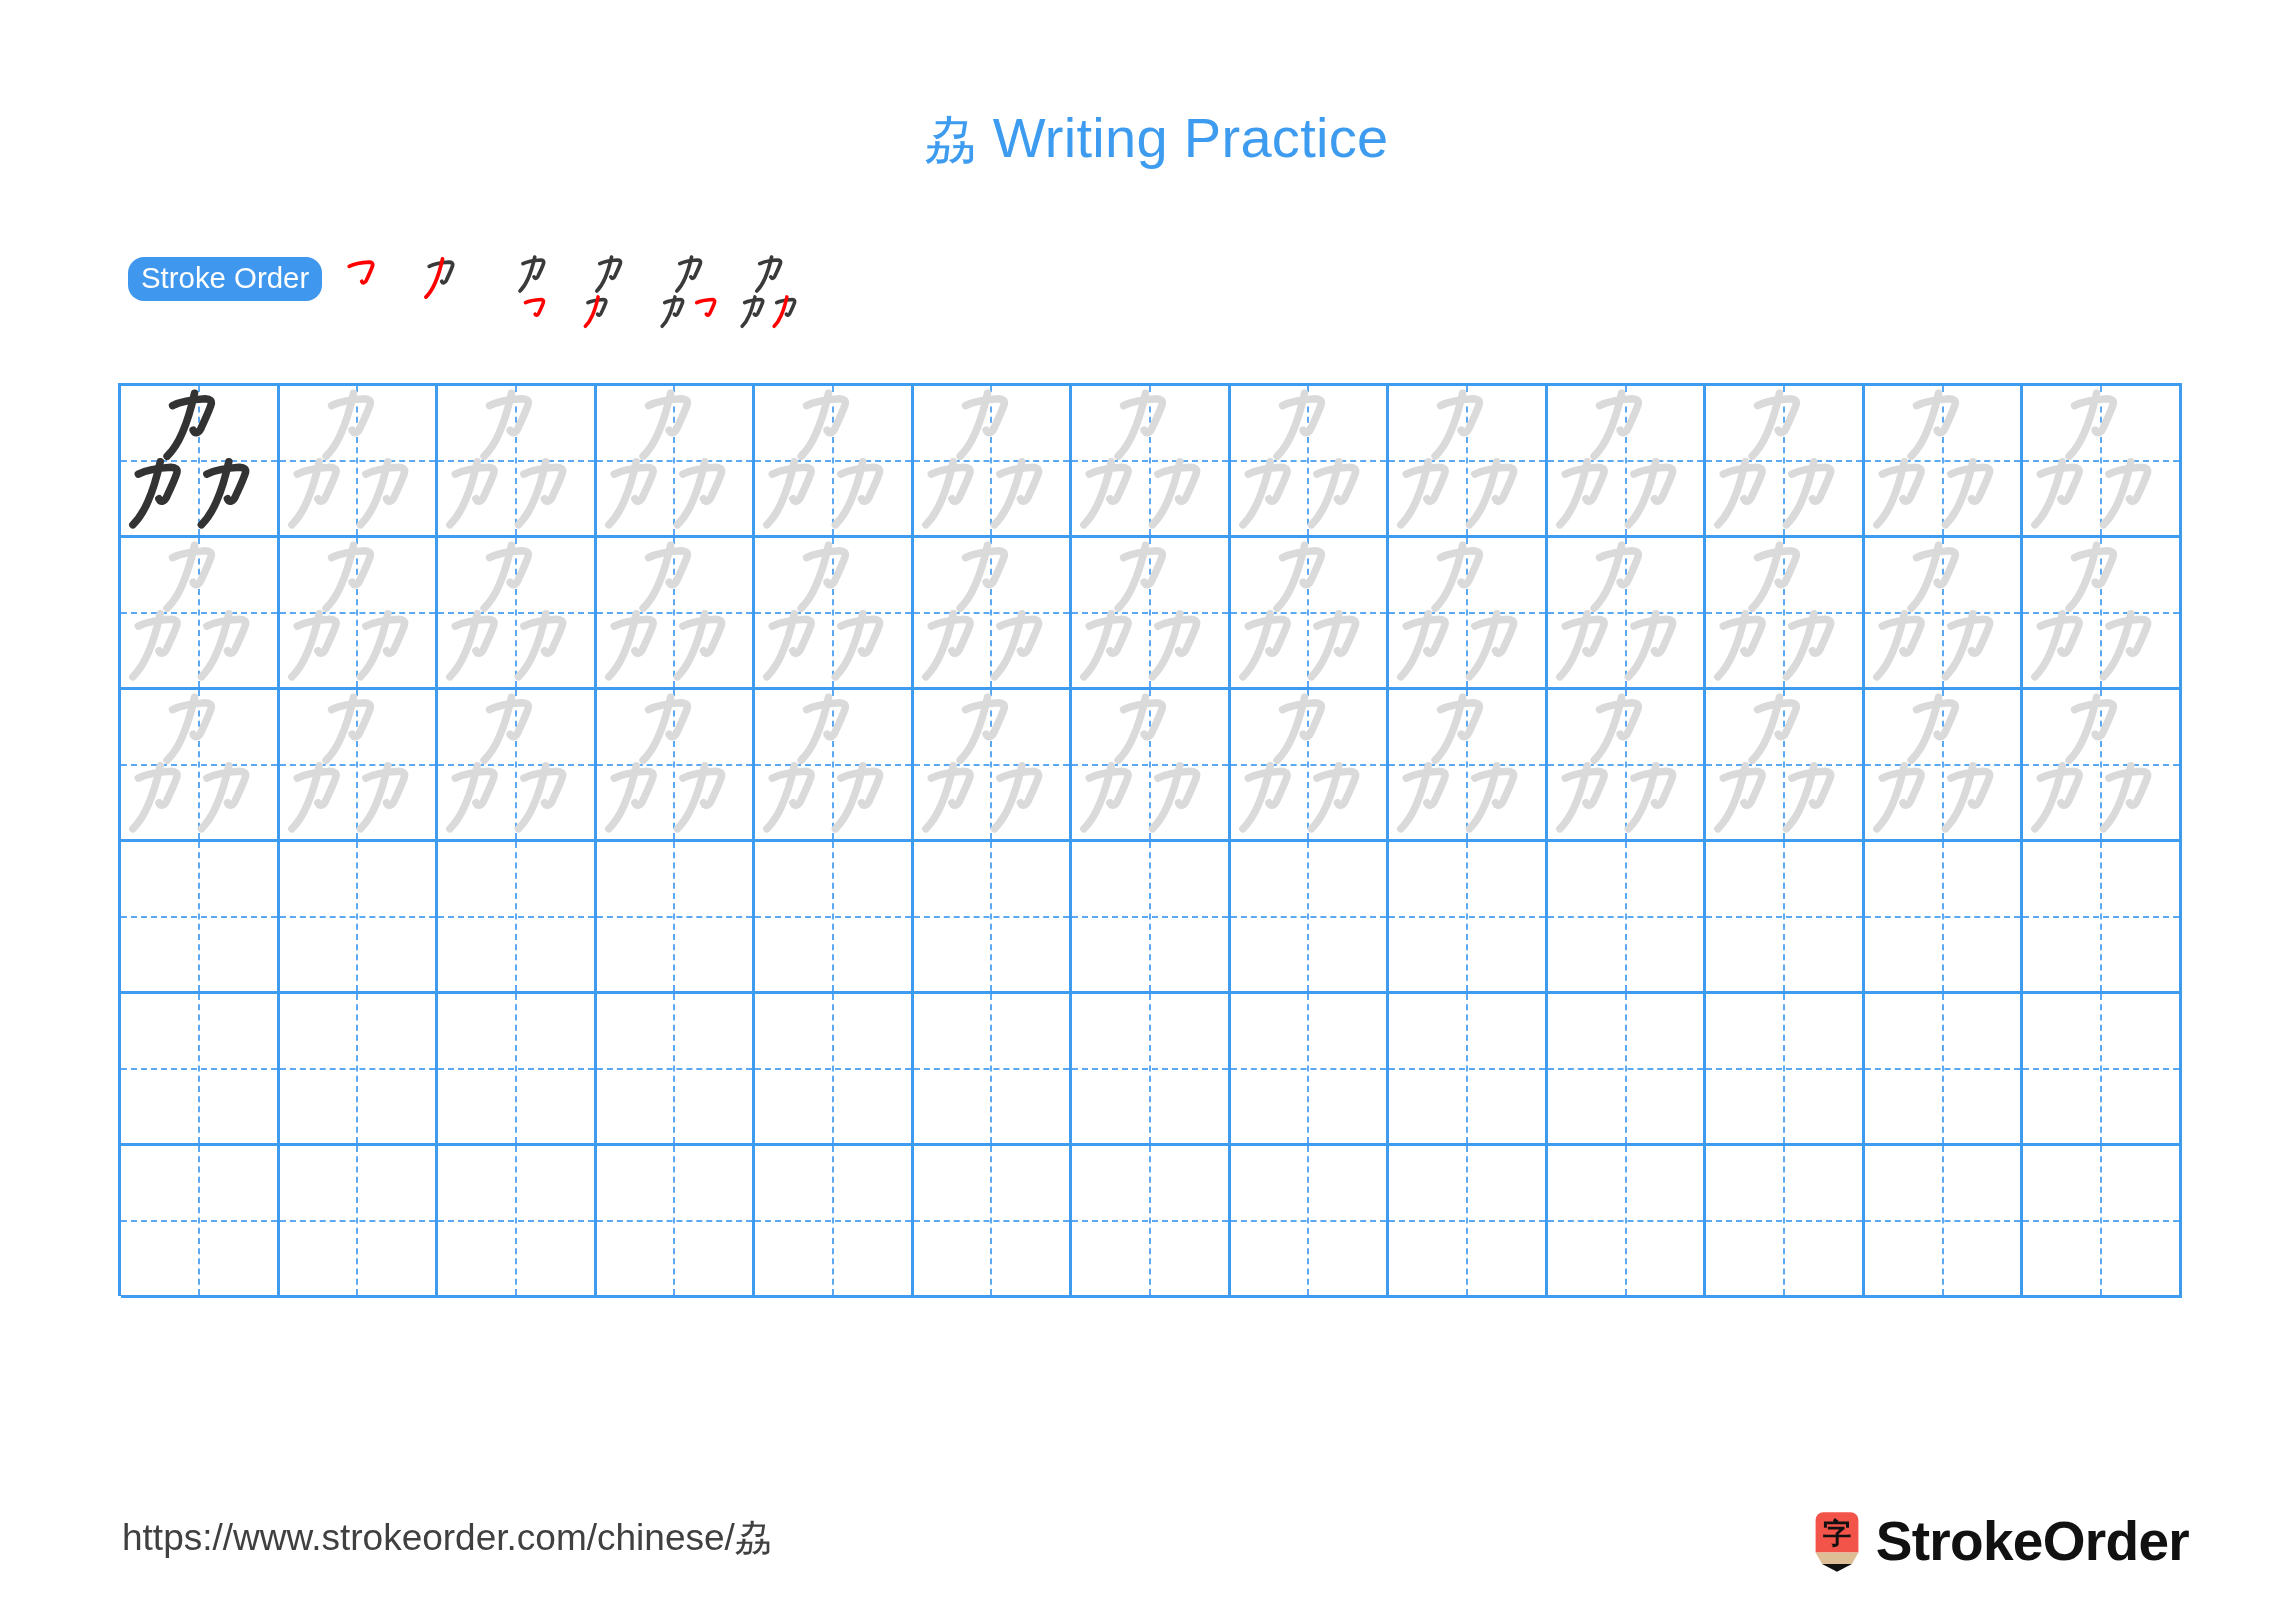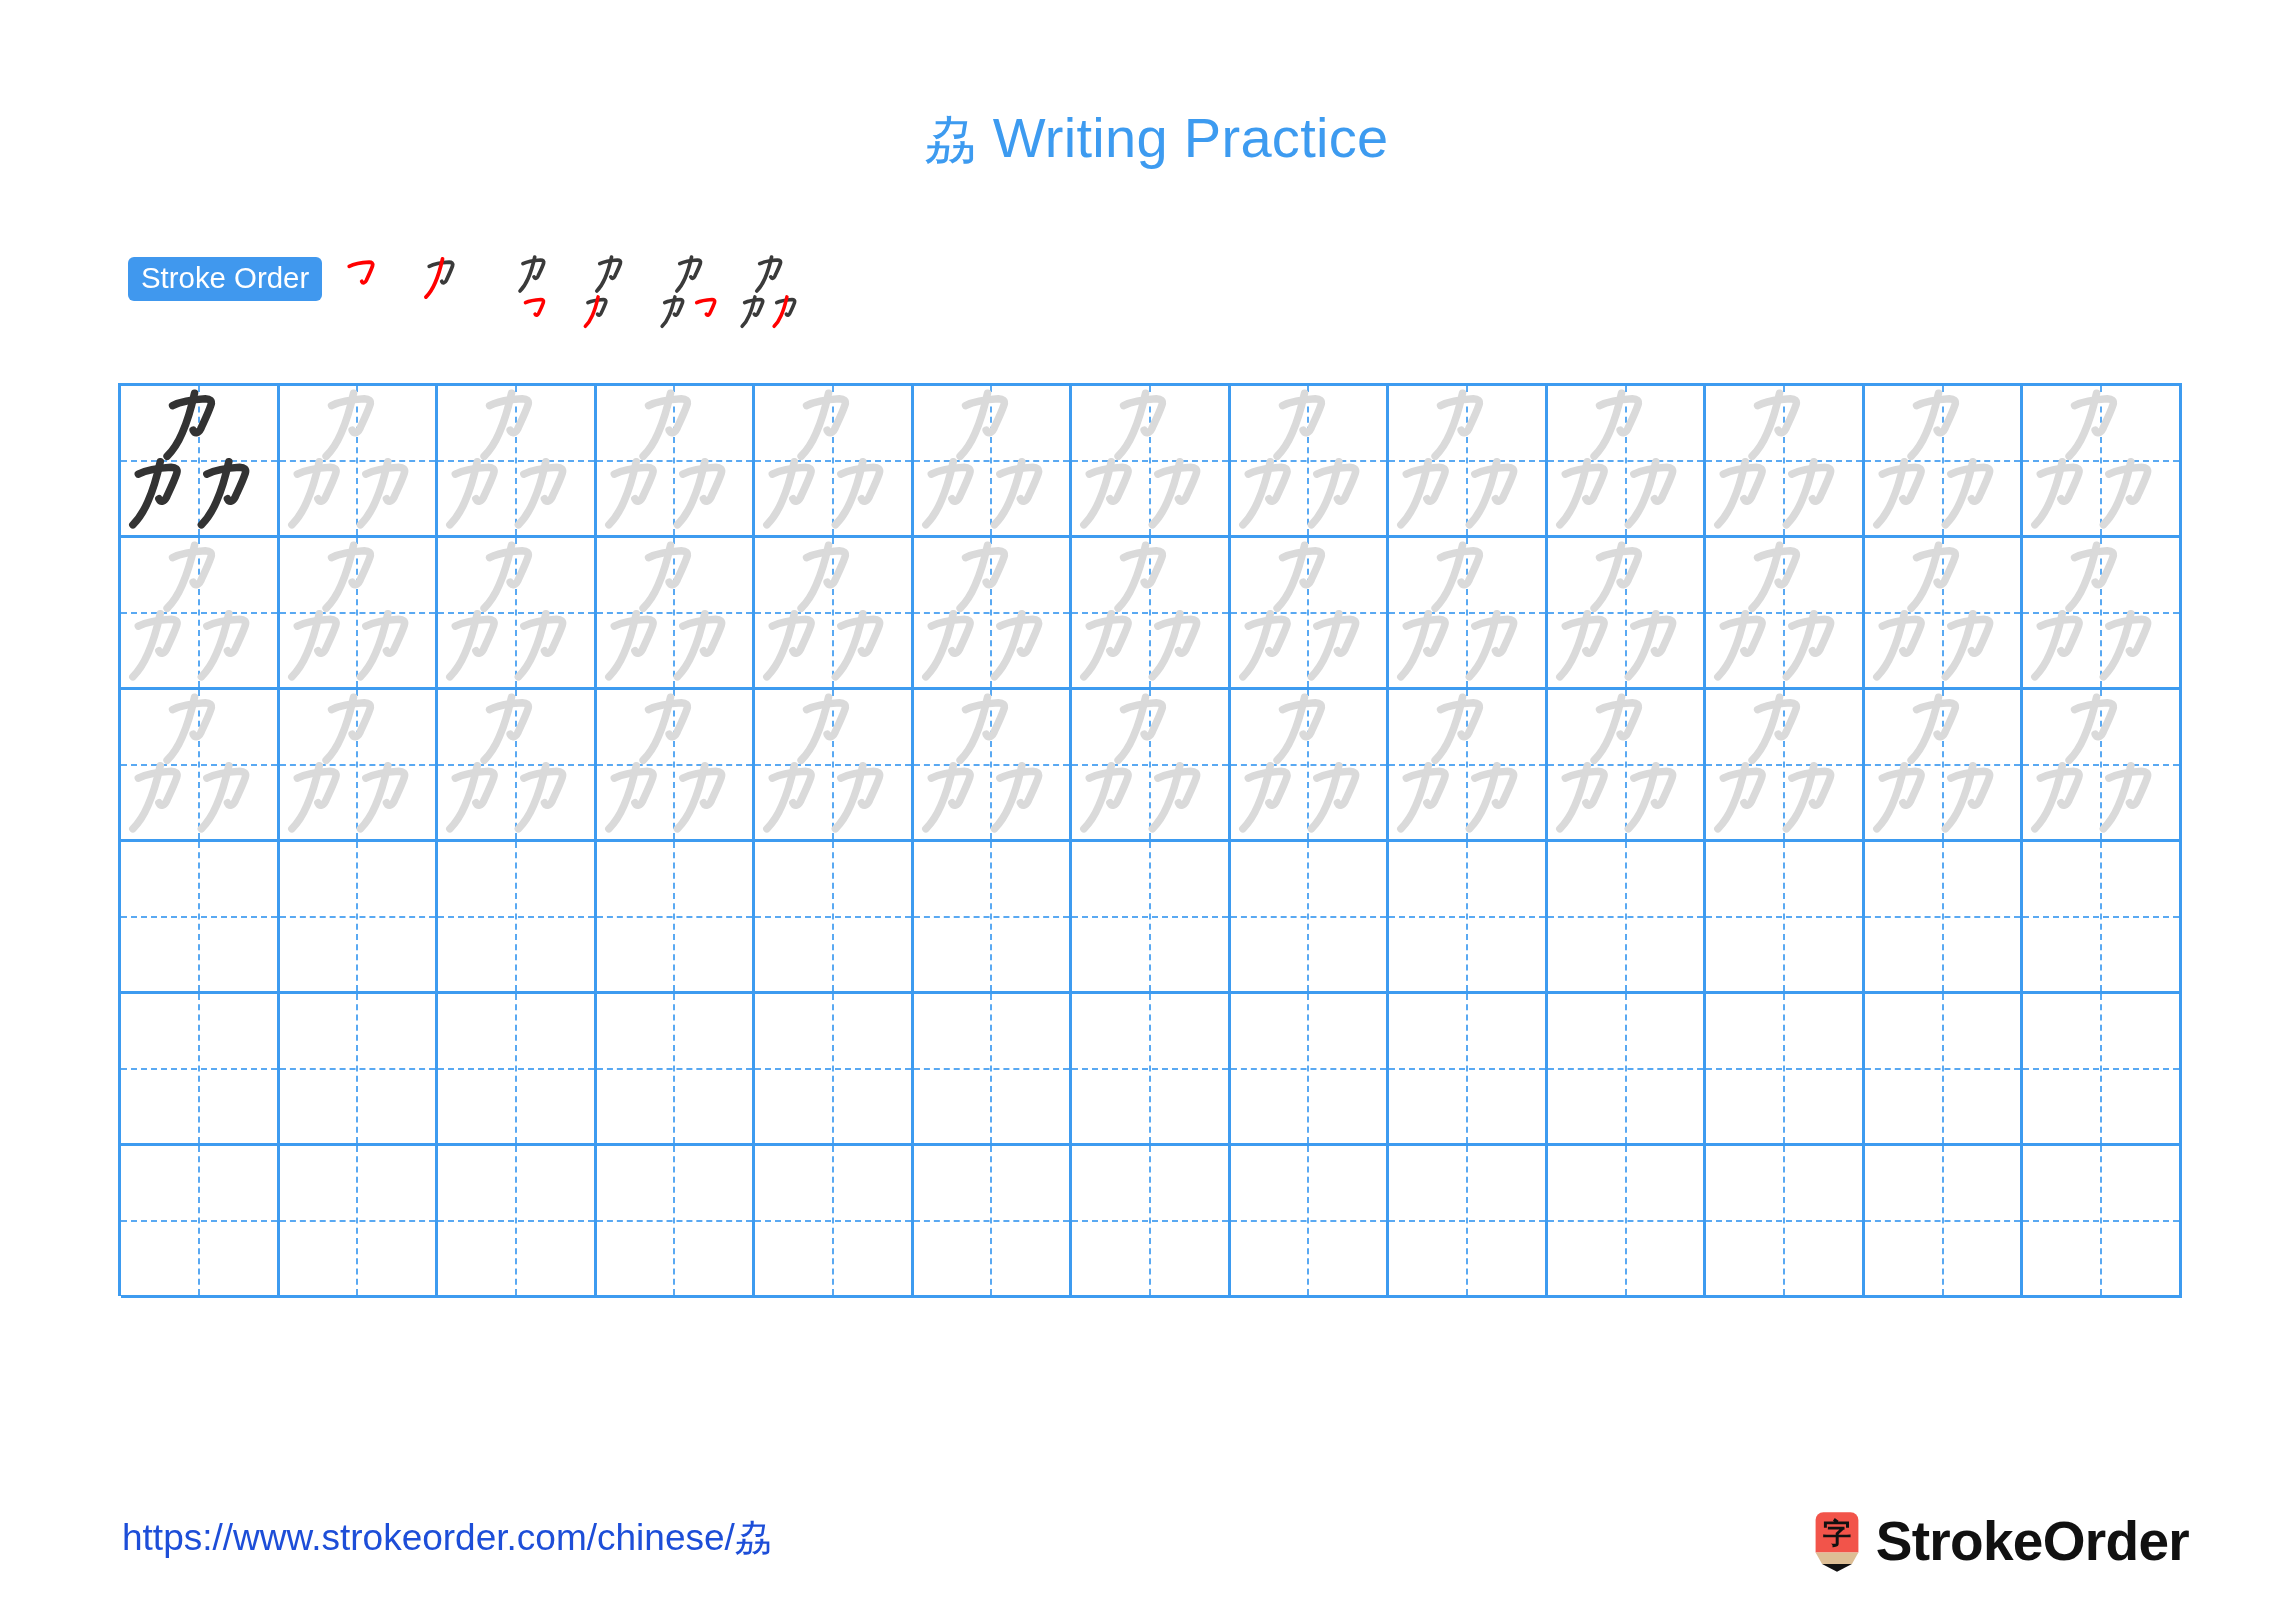--- a/index.html
+++ b/index.html
@@ -43,21 +43,21 @@
     height: 79px;
     display: flex;
     align-items: flex-start;
   }
   #stroke-order-badge {
     background: #4098ee;
     color: #ffffff;
     font-size: 29.4px;
     font-weight: 400;
     padding: 5.9px 13px 8.5px 13px;
-    border-radius: 6px;
+    border-radius: 16px;
     line-height: 1;
     white-space: nowrap;
     margin-top: 3.3px;
   }
   #stroke-order-steps {
     display: flex;
     align-items: flex-start;
     margin-left: 14.4px;
   }
   .stroke-step {
@@ -125,21 +125,21 @@
     height: 100%;
   }
   .glyph svg { width: 100%; height: 100%; display: block; }
 
   
   #footer-url {
     position: absolute;
     left: 122px;
     top: 1519px;
     font-size: 37px;
-    color: #1d4ed8;
+    color: #404040;
     white-space: nowrap;
     line-height: 1;
   }
 
   #brand-logo {
     position: absolute;
     right: 106px;
     top: 1505px;
     display: flex;
     align-items: center;

